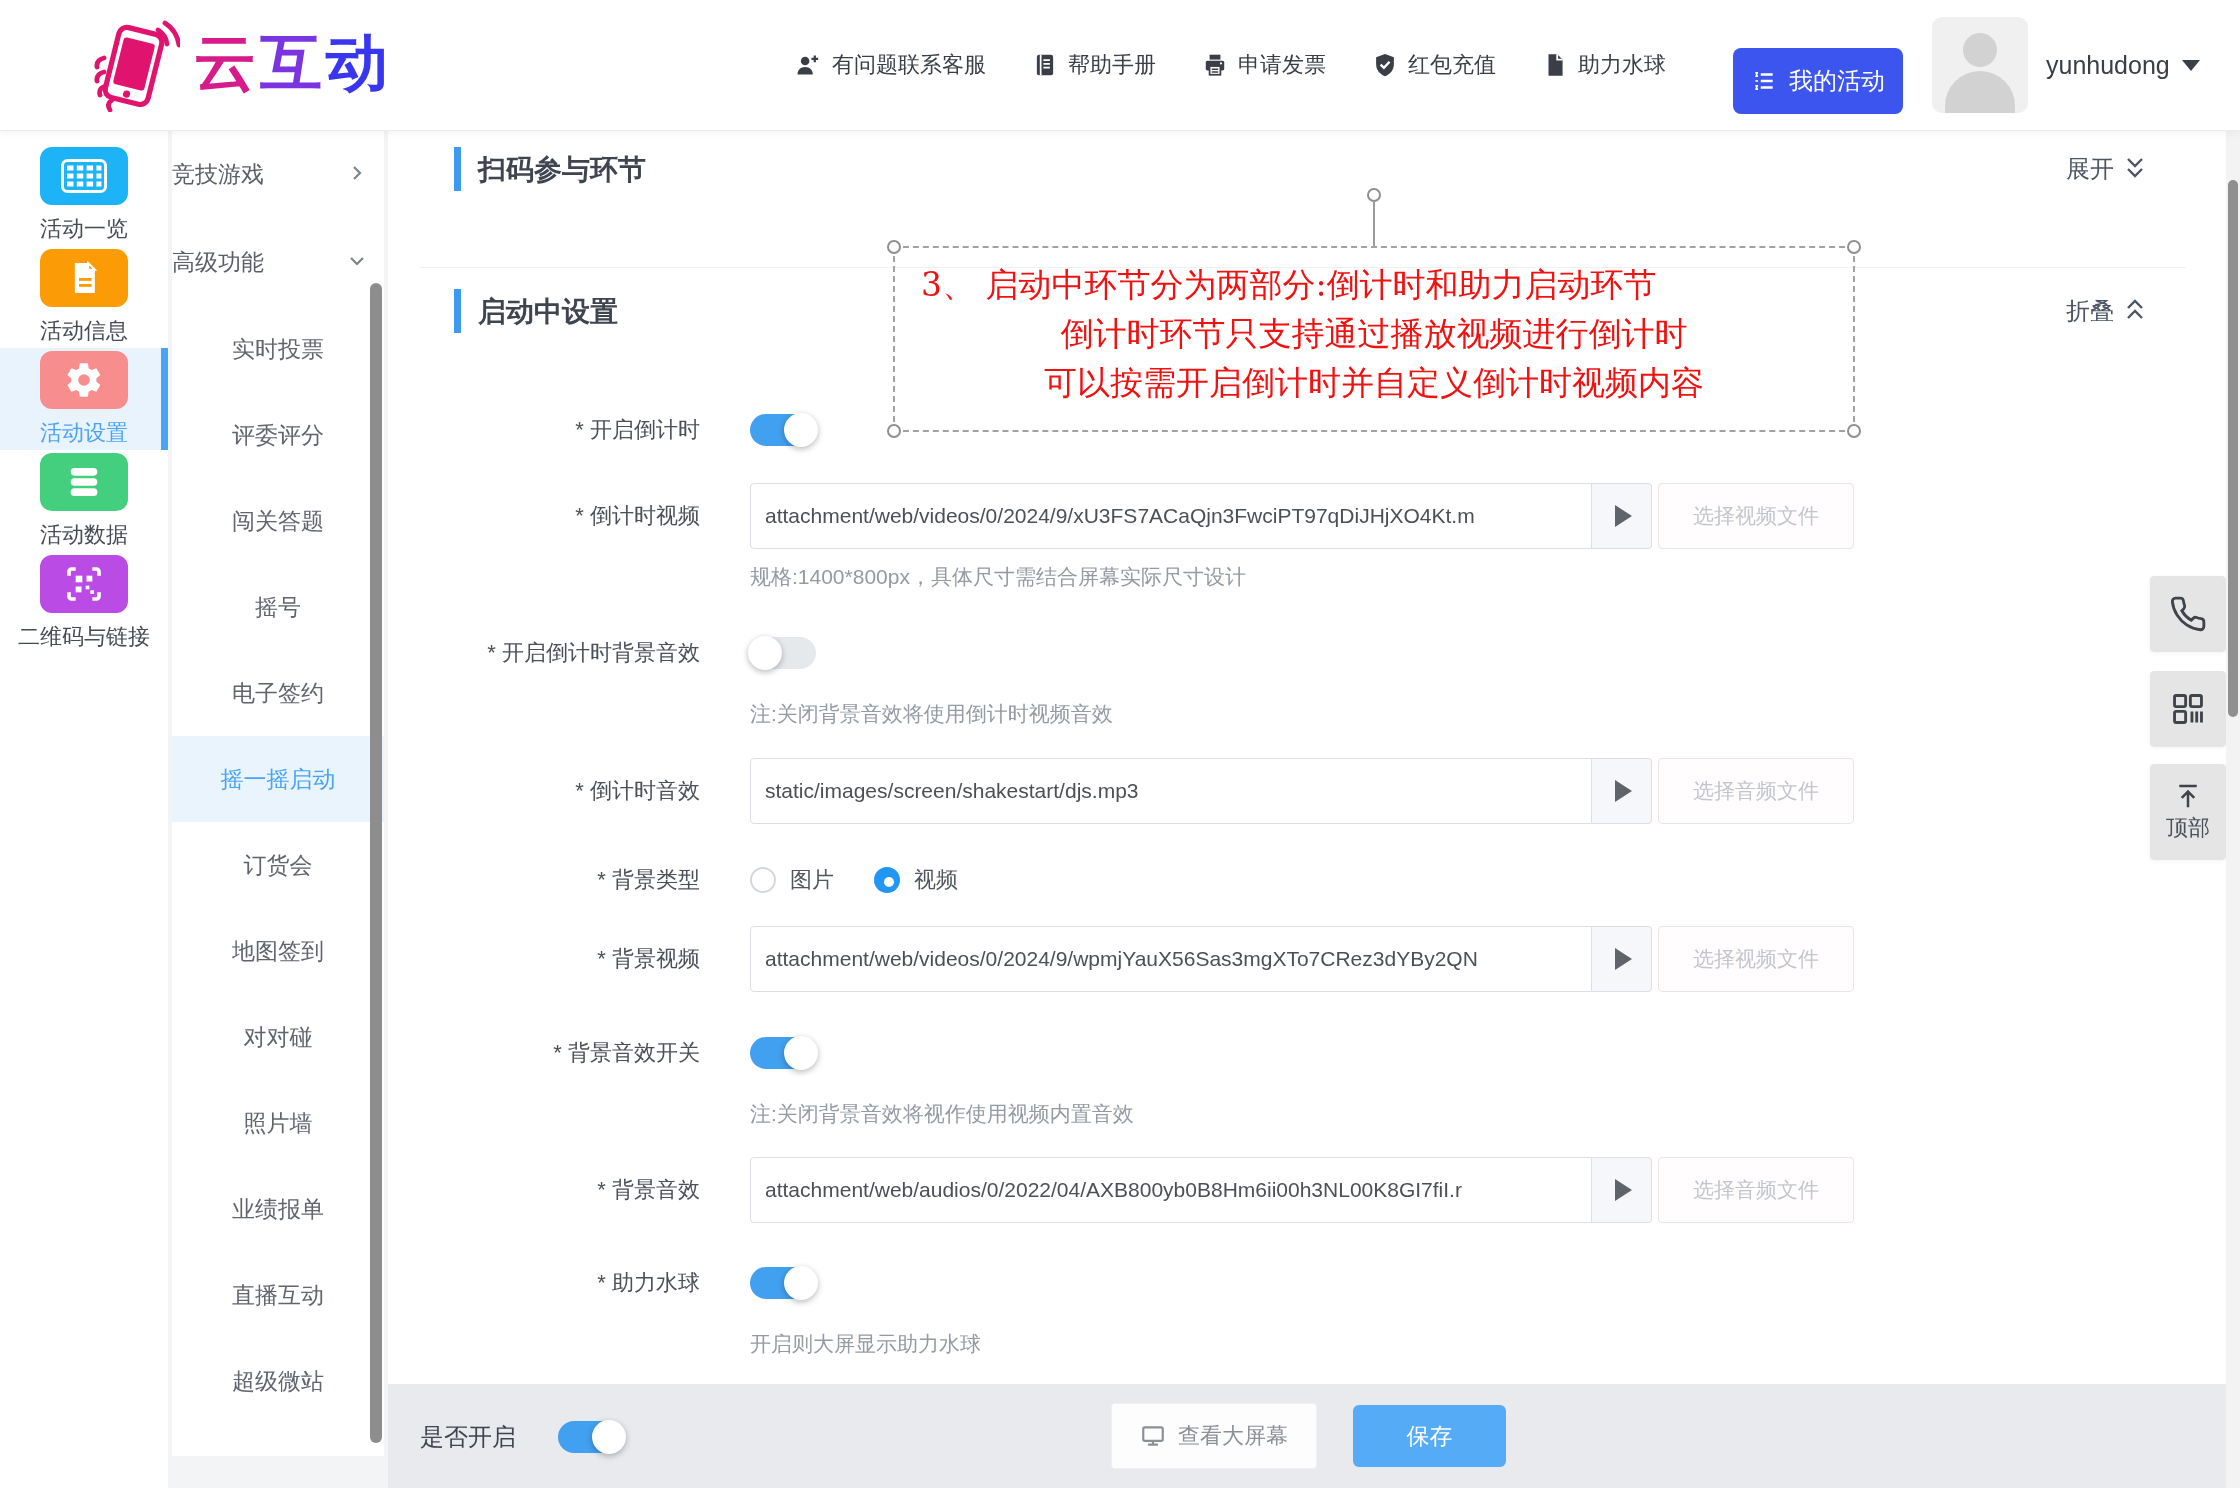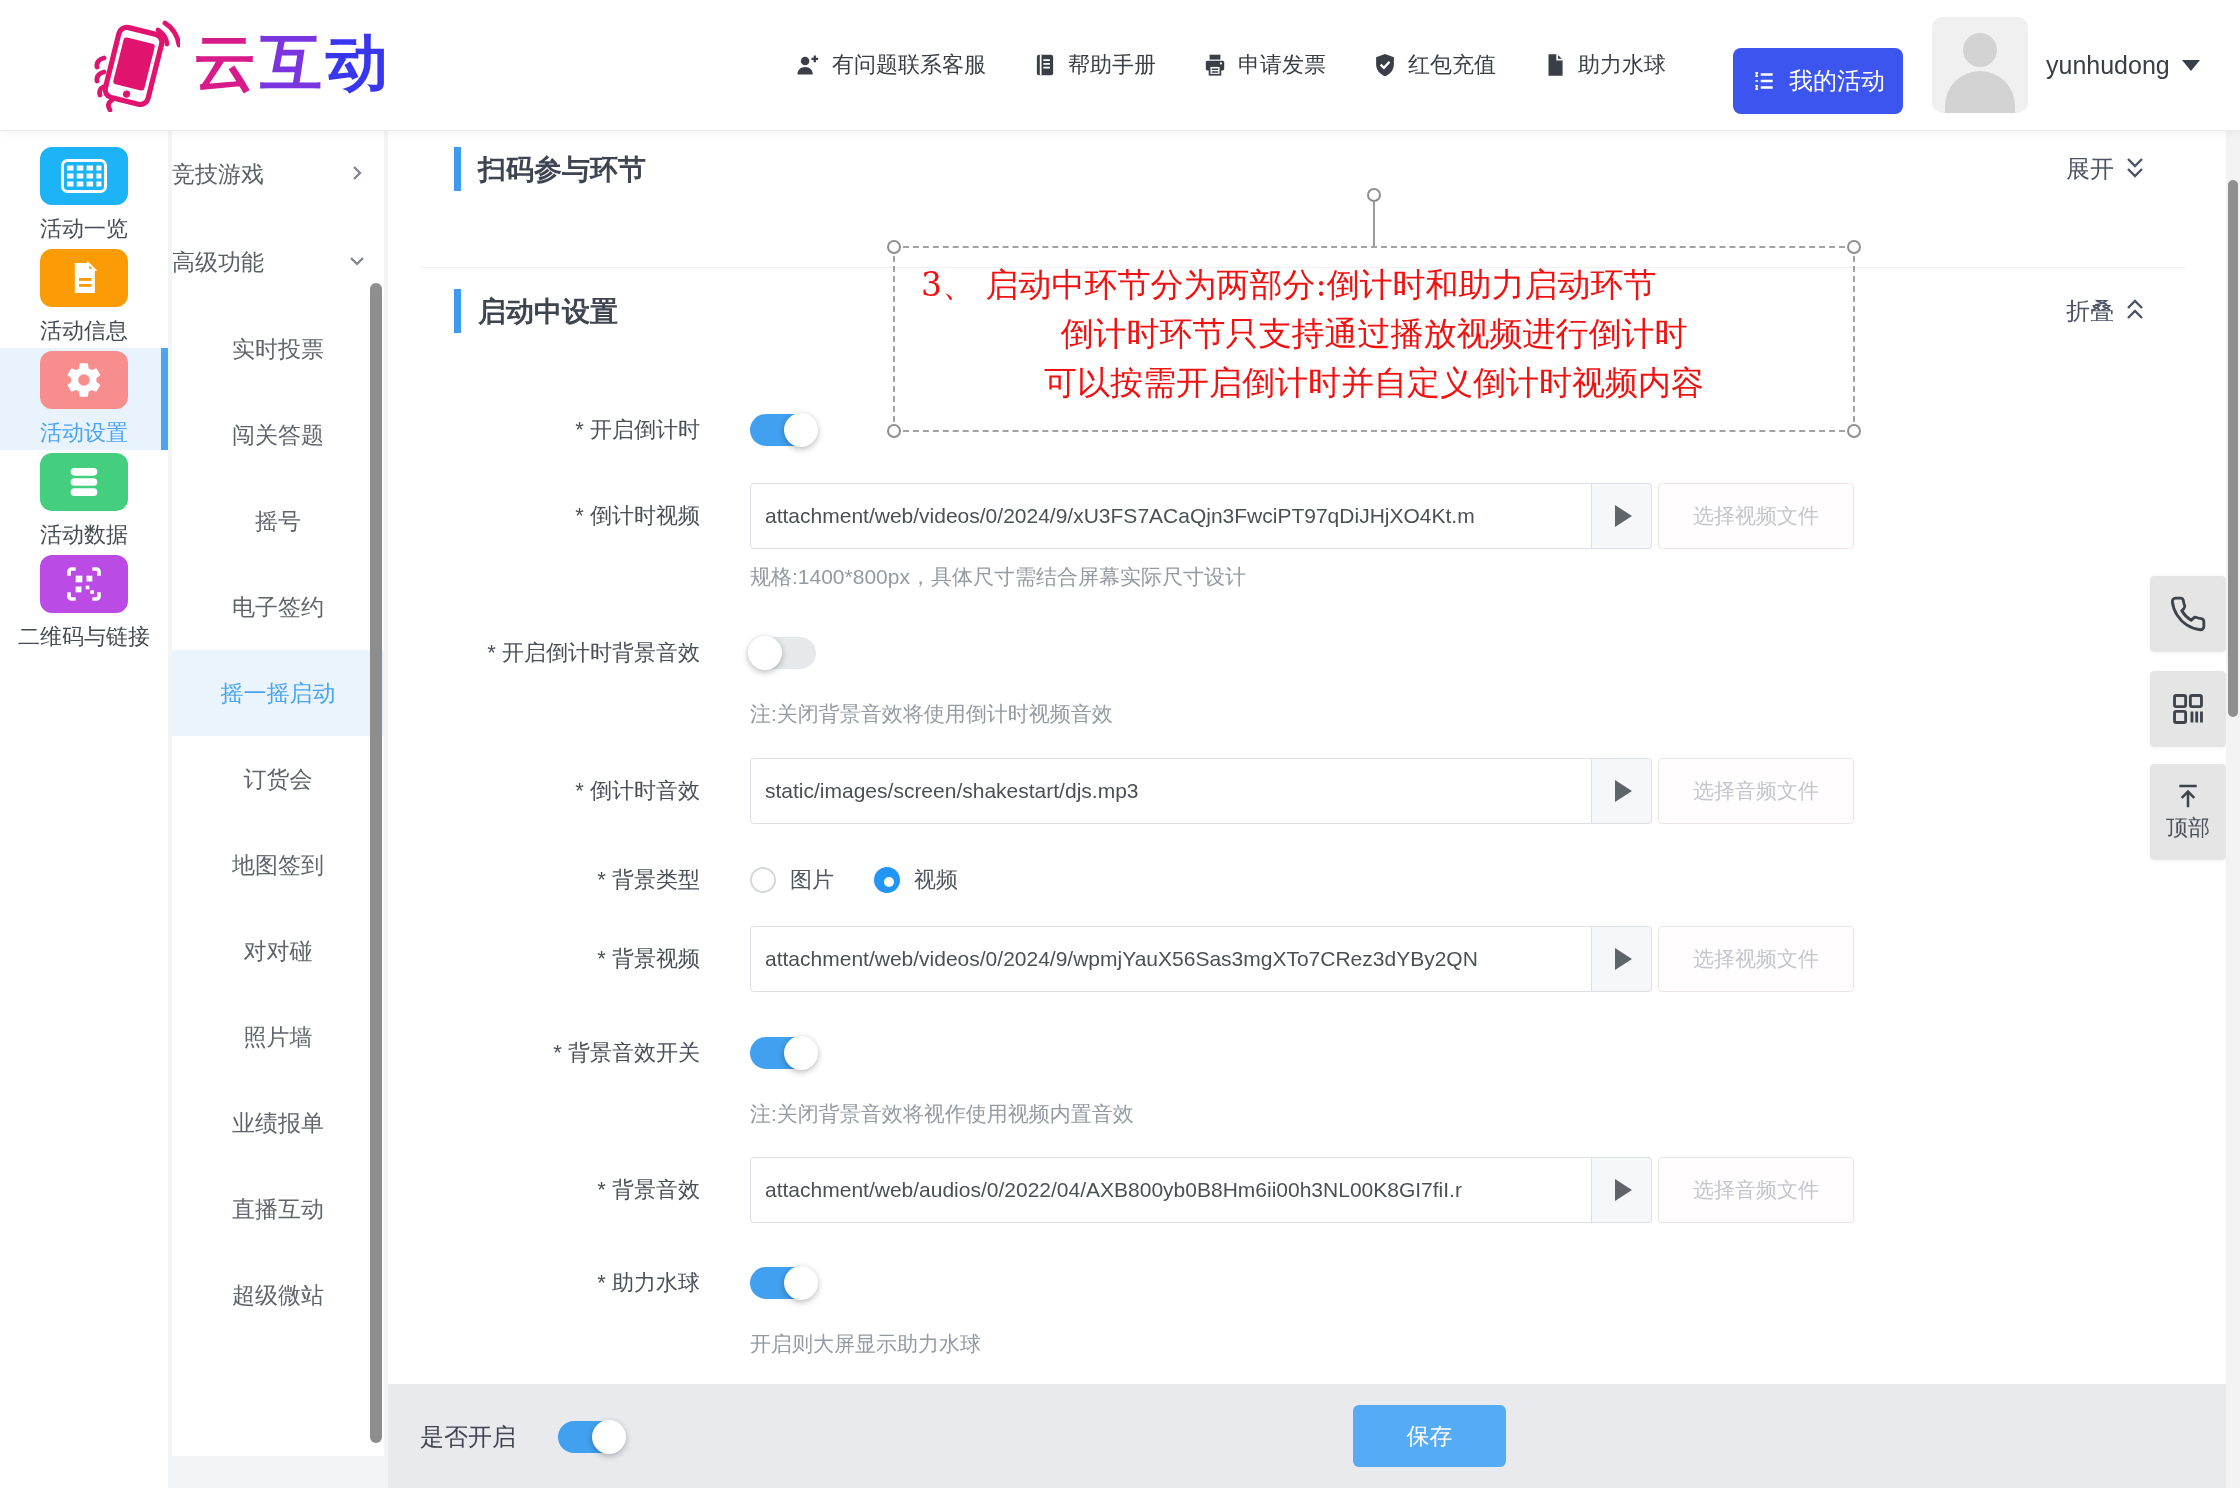--- a/index.html
+++ b/index.html
@@ -301,20 +301,23 @@
     <span class="chev">
       <svg width="22" height="22" viewBox="0 0 22 22">
           <polyline points="5,8 11,14 17,8" fill="none" stroke="#7d838c" stroke-width="2.2"></polyline>
         </svg>
     </span>
   </div>
   <div class="sm-item">
       <span>实时投票</span>
     </div>
   <div class="sm-item">
+      <span>评委评分</span>
+    </div>
+  <div class="sm-item">
       <span>闯关答题</span>
     </div>
   <div class="sm-item">
       <span>摇号</span>
     </div>
   <div class="sm-item">
       <span>电子签约</span>
     </div>
   <div class="sm-item active">
       <span>摇一摇启动</span>
@@ -484,20 +487,29 @@
     <div class="fctrl">
         <div class="switch on"></div>
       </div>
   </div>
   <div class="fnote" style="top:1200px;">开启则大屏显示助力水球</div>
 </div>
 
 <div class="footer-bar">
   <div class="fb-label">是否开启</div>
   <div class="fb-switch switch on"></div>
+  <div class="view-btn">
+    <span>
+      <svg width="26" height="26" viewBox="0 0 24 24">
+          <rect x="3" y="4" width="18" height="12.5" rx="1.5" fill="none" stroke="#8b9097" stroke-width="2"></rect>
+          <path d="M12 16.5v3.5 M7.5 20h9" stroke="#8b9097" stroke-width="2" fill="none"></path>
+        </svg>
+    </span>
+    <span>查看大屏幕</span>
+  </div>
   <div class="save-btn">保存</div>
 </div>
 
 <div class="float-card fc-phone">
   <span>
     <svg width="38" height="38" viewBox="0 0 24 24">
         <path d="M22 16.92v3a2 2 0 0 1-2.18 2 19.79 19.79 0 0 1-8.63-3.07 19.5 19.5 0 0 1-6-6 19.79 19.79 0 0 1-3.07-8.67A2 2 0 0 1 4.11 2h3a2 2 0 0 1 2 1.72 12.84 12.84 0 0 0 .7 2.81 2 2 0 0 1-.45 2.11L8.09 9.91a16 16 0 0 0 6 6l1.27-1.27a2 2 0 0 1 2.11-.45 12.84 12.84 0 0 0 2.81.7A2 2 0 0 1 22 16.92z" fill="none" stroke="#3f444b" stroke-width="1.8"></path>
       </svg>
   </span>
 </div>

